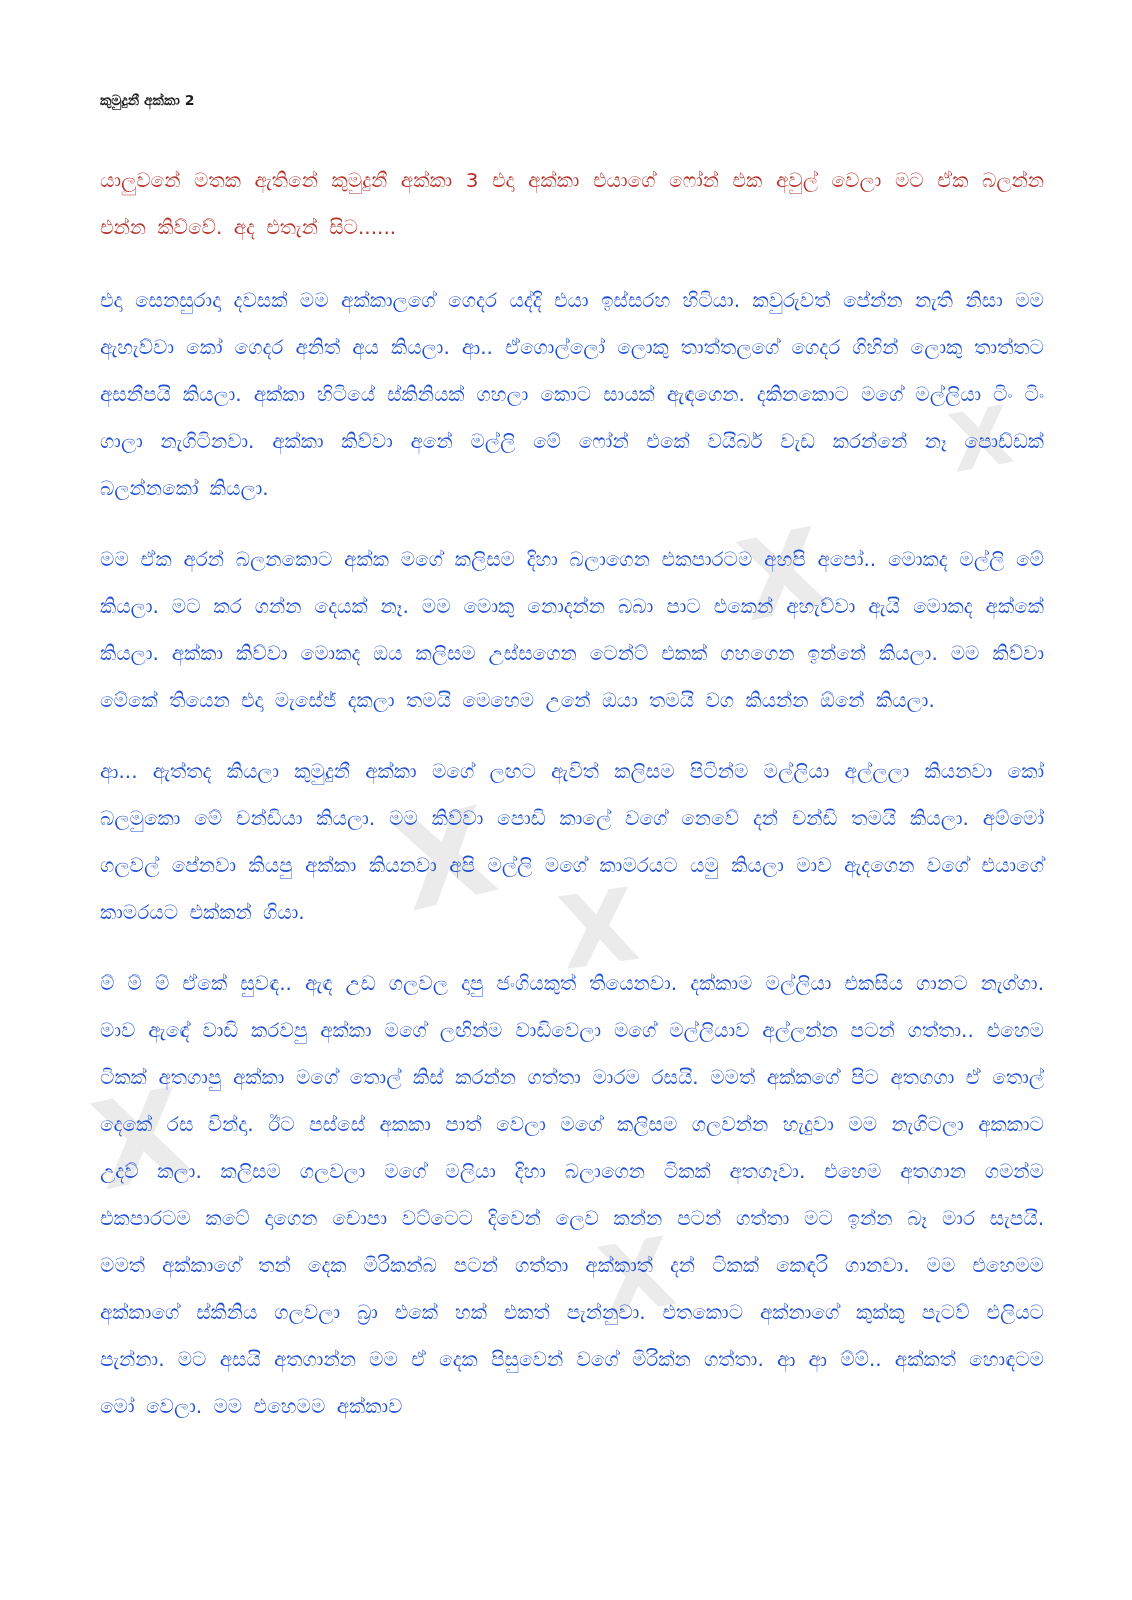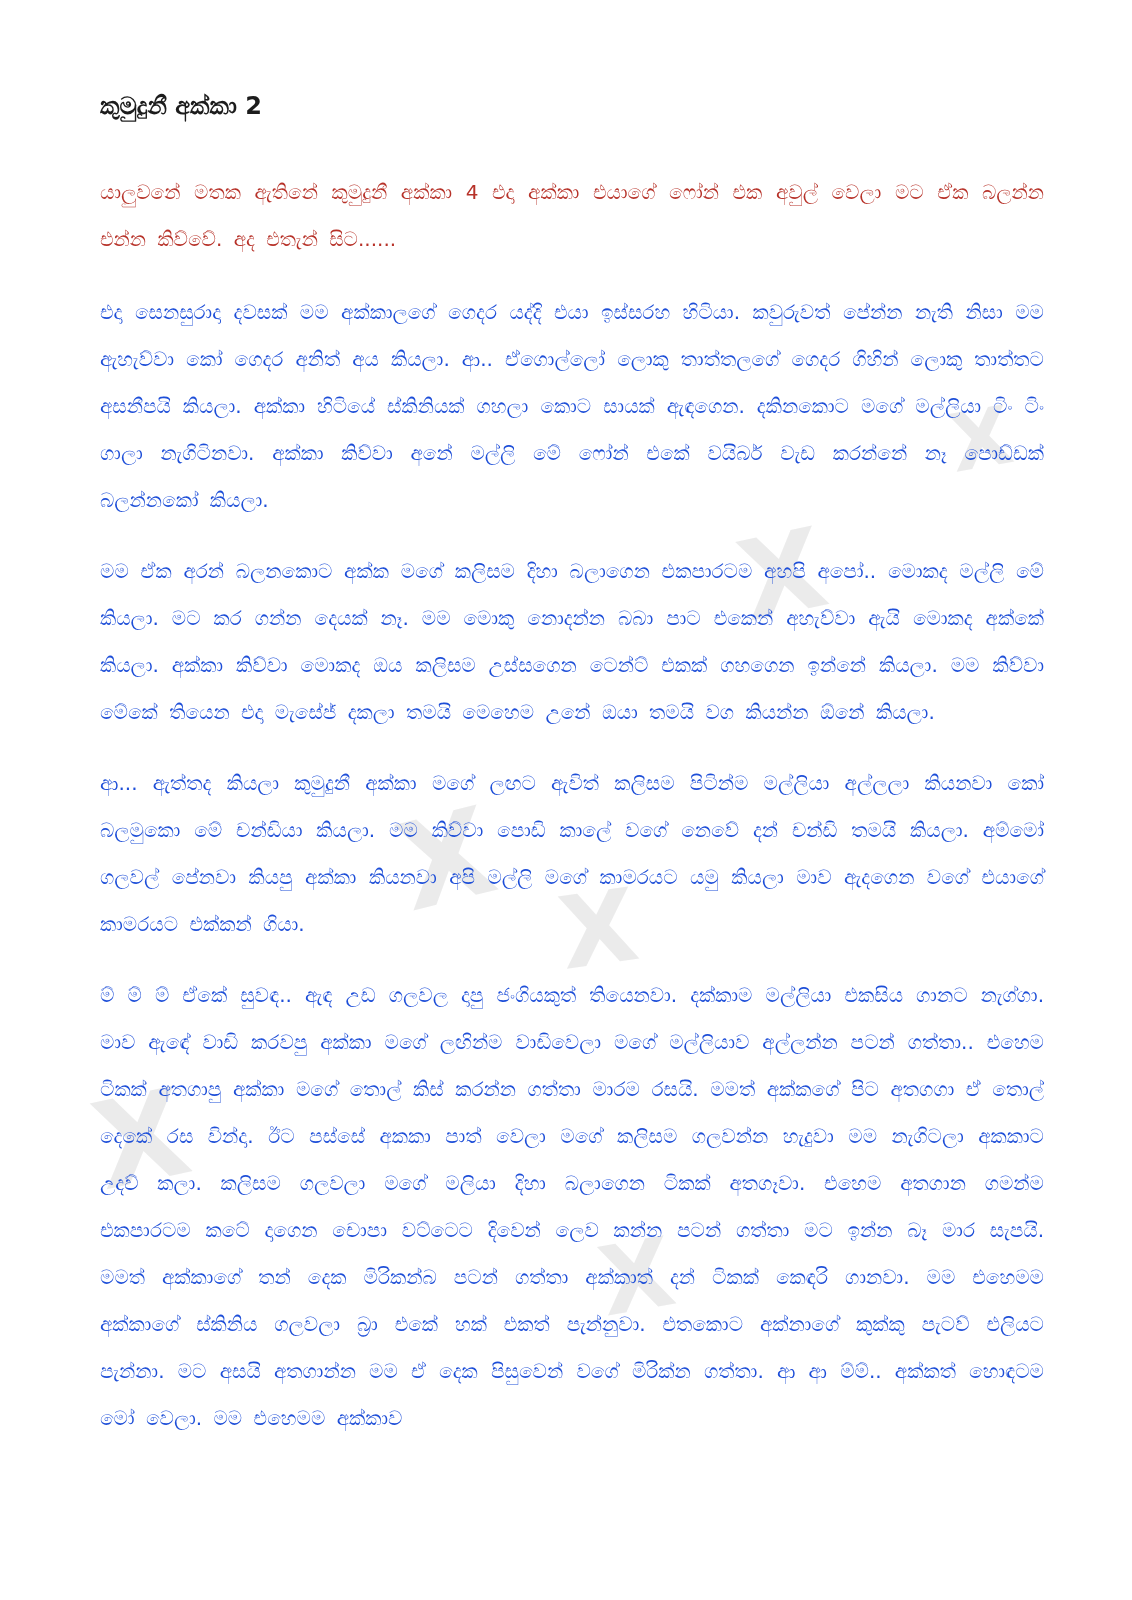--- a/index.html
+++ b/index.html
@@ -19,21 +19,21 @@
     box-sizing: border-box;
     padding: 92px 88px 40px 100px;
     background: #ffffff;
     overflow: hidden;
   }
   .content {
     position: relative;
     z-index: 2;
   }
   .doc-title {
-    font-size: 24px;
+    font-size: 14px;
     font-weight: bold;
     color: #1c1c1c;
     margin: 0 0 48px 0;
     line-height: 1.2;
   }
   .para {
     font-size: 20px;
     line-height: 47px;
     text-align: justify;
     word-spacing: 5px;
@@ -79,21 +79,21 @@
     <span class="wm wm-2">X</span>
     <span class="wm wm-3">X</span>
     <span class="wm wm-4">X</span>
     <span class="wm wm-5">X</span>
     <span class="wm wm-6">X</span>
   </div>
 
   <div class="content">
     <h1 class="doc-title">කුමුදුනී අක්කා 2</h1>
 
-    <p class="para intro-para">යාලුවනේ මතක ඇතිනේ කුමුදුනී අක්කා 4 එදා අක්කා එයාගේ ෆෝන් එක අවුල් වෙලා මට ඒක බලන්න එන්න කිව්වේ. අද එතැන් සිට......</p>
+    <p class="para intro-para">යාලුවනේ මතක ඇතිනේ කුමුදුනී අක්කා 3 එදා අක්කා එයාගේ ෆෝන් එක අවුල් වෙලා මට ඒක බලන්න එන්න කිව්වේ. අද එතැන් සිට......</p>
 
     <p class="para body-para">එදා සෙනසුරාදා දවසක් මම අක්කාලගේ ගෙදර යද්දි එයා ඉස්සරහ හිටියා. කවුරුවත් පේන්න නැති නිසා මම ඇහැව්වා කෝ ගෙදර අනිත් අය කියලා. ආ.. ඒගොල්ලෝ ලොකු තාත්තලගේ ගෙදර ගිහින් ලොකු තාත්තට අසනීපයි කියලා. අක්කා හිටියේ ස්කිනියක් ගහලා කොට සායක් ඇඳගෙන. දකිනකොට මගේ මල්ලියා ටිං ටිං ගාලා නැගිටිනවා. අක්කා කිව්වා අනේ මල්ලි මේ ෆෝන් එකේ වයිබර් වැඩ කරන්නේ නෑ පොඩ්ඩක් බලන්නකෝ කියලා.</p>
 
     <p class="para body-para">මම ඒක අරන් බලනකොට අක්ක මගේ කලිසම දිහා බලාගෙන එකපාරටම අහපි අපෝ.. මොකද මල්ලි මේ කියලා. මට කර ගන්න දෙයක් නෑ. මම මොකු නොදන්න බබා පාට එකෙන් අහැව්වා ඇයි මොකද අක්කේ කියලා. අක්කා කිව්වා මොකද ඔය කලිසම උස්සගෙන ටෙන්ට් එකක් ගහගෙන ඉන්නේ කියලා.  මම කිව්වා මේකේ තියෙන එදා මැසේජ් දකලා තමයි මෙහෙම උනේ ඔයා තමයි වග කියන්න ඕනේ කියලා.</p>
 
     <p class="para body-para">ආ... ඇත්තද කියලා කුමුදුනී අක්කා මගේ ලඟට ඇවිත් කලිසම පිටින්ම මල්ලියා අල්ලලා කියනවා කෝ බලමුකො මේ චන්ඩියා කියලා. මම කිව්වා පොඩි කාලේ වගේ නෙවේ දන් චන්ඩි තමයි කියලා. අම්මෝ ගලවල් පේනවා කියපු අක්කා කියනවා අපි මල්ලි මගේ කාමරයට යමු කියලා මාව ඇදගෙන වගේ එයාගේ කාමරයට එක්කන් ගියා.</p>
 
     <p class="para body-para">ම් ම් ම් ඒකේ සුවඳ.. ඇඳ උඩ ගලවල දාපු ජංගියකුත් තියෙනවා. දක්කාම මල්ලියා එකසිය ගානට නැග්ගා. මාව ඇඳේ වාඩි කරවපු අක්කා මගේ ලඟින්ම වාඩිවෙලා මගේ මල්ලියාව අල්ලන්න පටන් ගත්තා.. එහෙම ටිකක් අතගාපු අක්කා මගේ තොල් කිස් කරන්න ගත්තා මාරම රසයි. මමත් අක්කගේ පිට අතගගා ඒ තොල් දෙකේ රස වින්දා. ඊට පස්සේ අකකා පාත් වෙලා මගේ කලිසම ගලවන්න හැදුවා මම නැගිටලා අකකාට උදව් කලා. කලිසම ගලවලා මගේ මලියා දිහා බලාගෙන ටිකක් අතගෑවා. එහෙම අතගාන ගමන්ම එකපාරටම කටේ දාගෙන චොපා වට්ටෙට දිවෙන් ලෙව කන්න පටන් ගත්තා මට ඉන්න බෑ මාර සැපයි. මමත් අක්කාගේ තන් දෙක මිරිකන්බ පටන් ගත්තා අක්කාත් දන් ටිකක් කෙඳරි ගානවා. මම එහෙමම අක්කාගේ ස්කිනිය ගලවලා බ්‍රා එකේ හක් එකත් පැන්නුවා. එතකොට අක්නාගේ කුක්කු පැටව් එලියට පැන්නා. මට අසයි අතගාන්න මම ඒ දෙක පිසුවෙන් වගේ මිරික්න ගත්තා. ආ ආ ම්ම්.. අක්කත් හොඳටම මෝ වෙලා. මම එහෙමම අක්කාව</p>
   </div>
 

